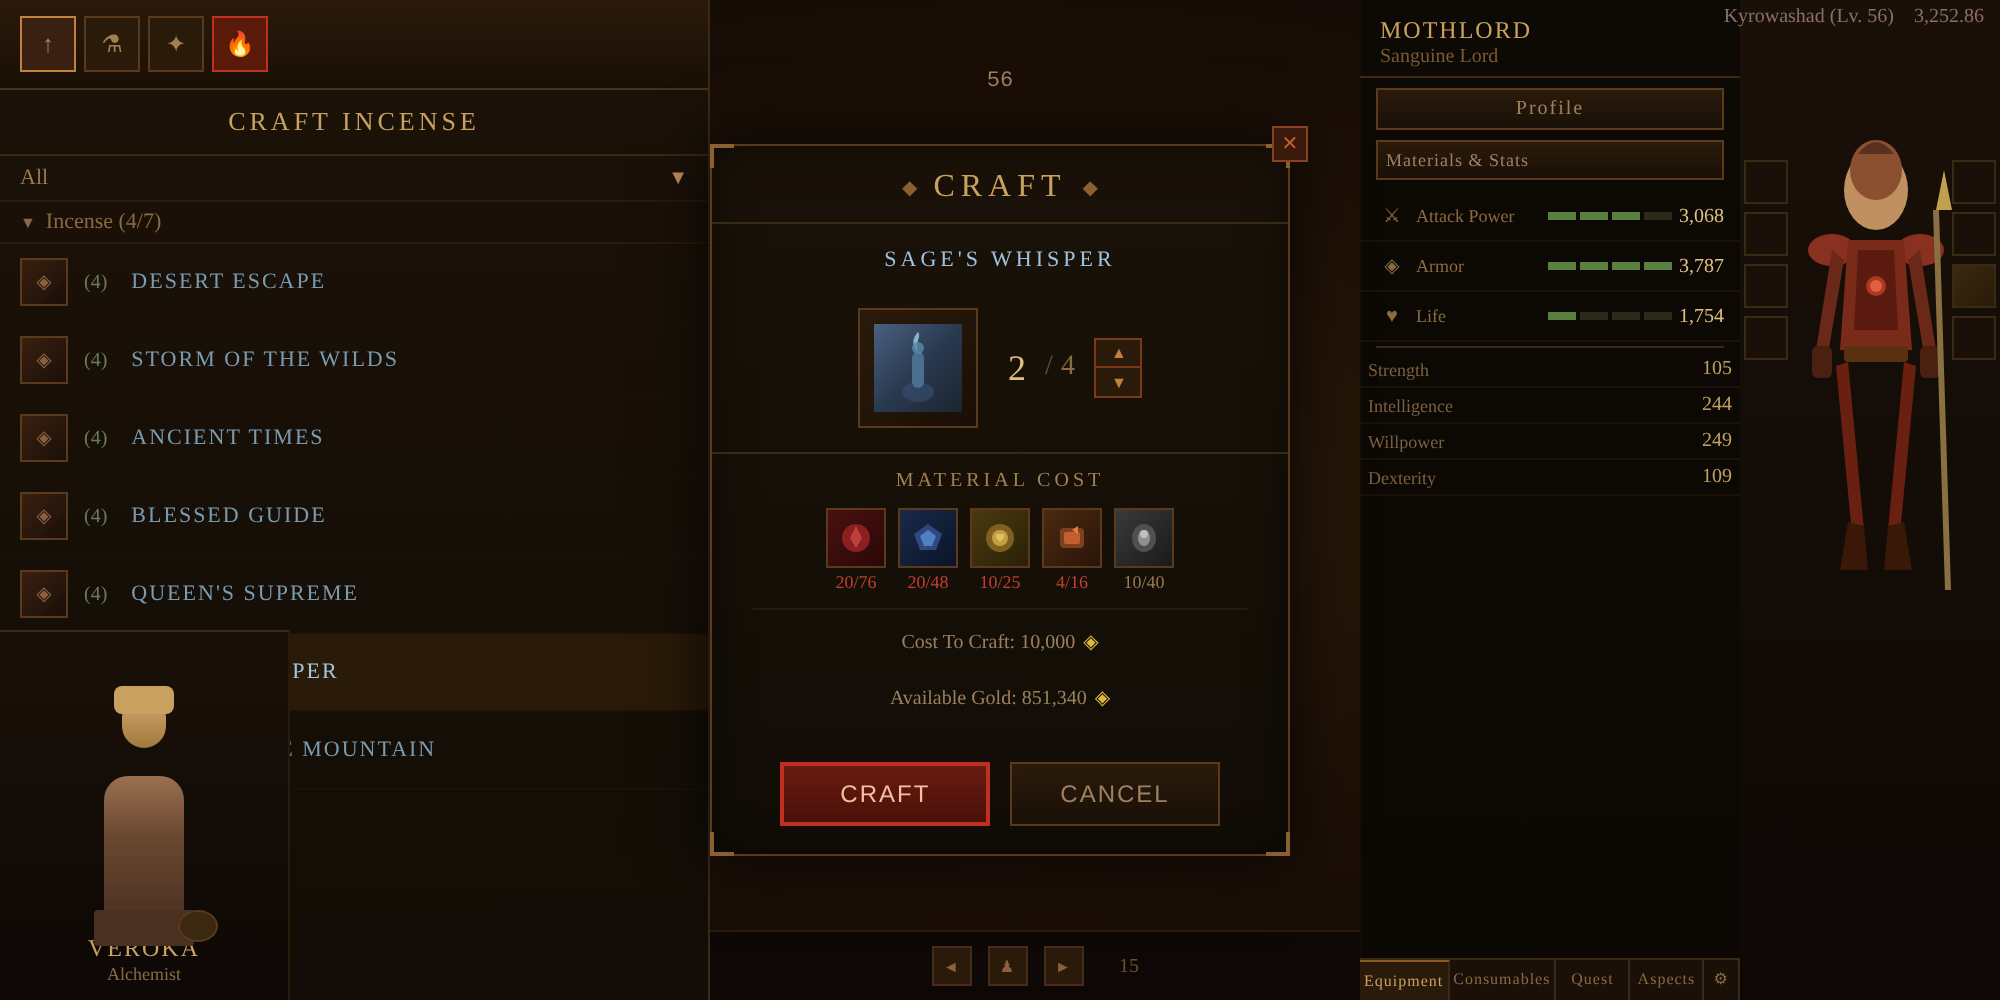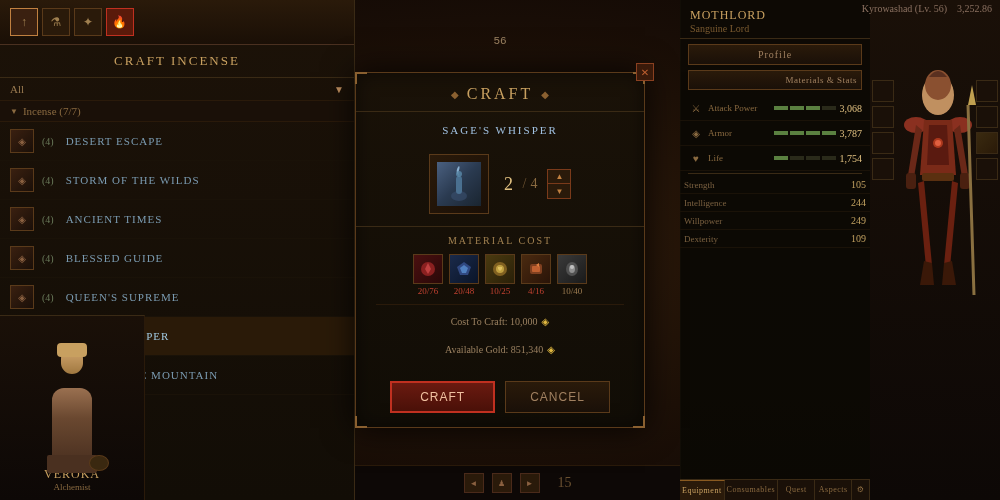--- a/index.html
+++ b/index.html
@@ -485,21 +485,21 @@
       padding: 0 8px 6px;
     }
 
     .stats-btn {
       flex: 1;
       padding: 4px 4px;
       background: linear-gradient(180deg, #2a1a0a 0%, #1a1008 100%);
       border: 1px solid #5a3a1a;
       color: #a08060;
       font-size: 9px;
-      text-align: right;
+      text-align: left;
       cursor: pointer;
       letter-spacing: 0.5px;
     }
 
     .stat-row {
       display: flex;
       align-items: center;
       padding: 4px 8px;
       border-bottom: 1px solid #1a1208;
       gap: 4px;
@@ -671,21 +671,21 @@
       <div class="tab-icon" style="background:#5a1a0a; border-color:#c03020; color:#e06040;">🔥</div>
     </div>
   </div>
   <div class="panel-title">CRAFT INCENSE</div>
   <div class="filter-row">
     <span class="filter-label">All</span>
     <span class="filter-dropdown">▼</span>
   </div>
   <div class="category-header">
     <span class="category-arrow">▼</span>
-    <span>Incense (7/7)</span>
+    <span>Incense (4/7)</span>
   </div>
   <div class="recipe-list">
     <div class="recipe-item">
       <div class="recipe-icon">◈</div>
       <span class="recipe-qty">(4)</span>
       <span class="recipe-name">DESERT ESCAPE</span>
     </div>
     <div class="recipe-item">
       <div class="recipe-icon">◈</div>
       <span class="recipe-qty">(4)</span>
@@ -980,14 +980,14 @@
       <div style="width:22px;height:22px;background:#1a1008;border:1px solid #3a2a15; background:linear-gradient(135deg,#3a2a10,#2a1a08);"></div>
       <div style="width:22px;height:22px;background:#1a1008;border:1px solid #3a2a15;"></div>
     </div>
   </div>
 </div>
 
 <div class="bottom-bar">
   <div class="bottom-icon">◄</div>
   <div class="bottom-icon">♟</div>
   <div class="bottom-icon">►</div>
-  <div style="color:#6a5030; font-size:14px; margin-left:10px;">15</div>
+  <div style="color:#6a5030; font-size:10px; margin-left:10px;">15</div>
 </div>
 
 </body></html>

